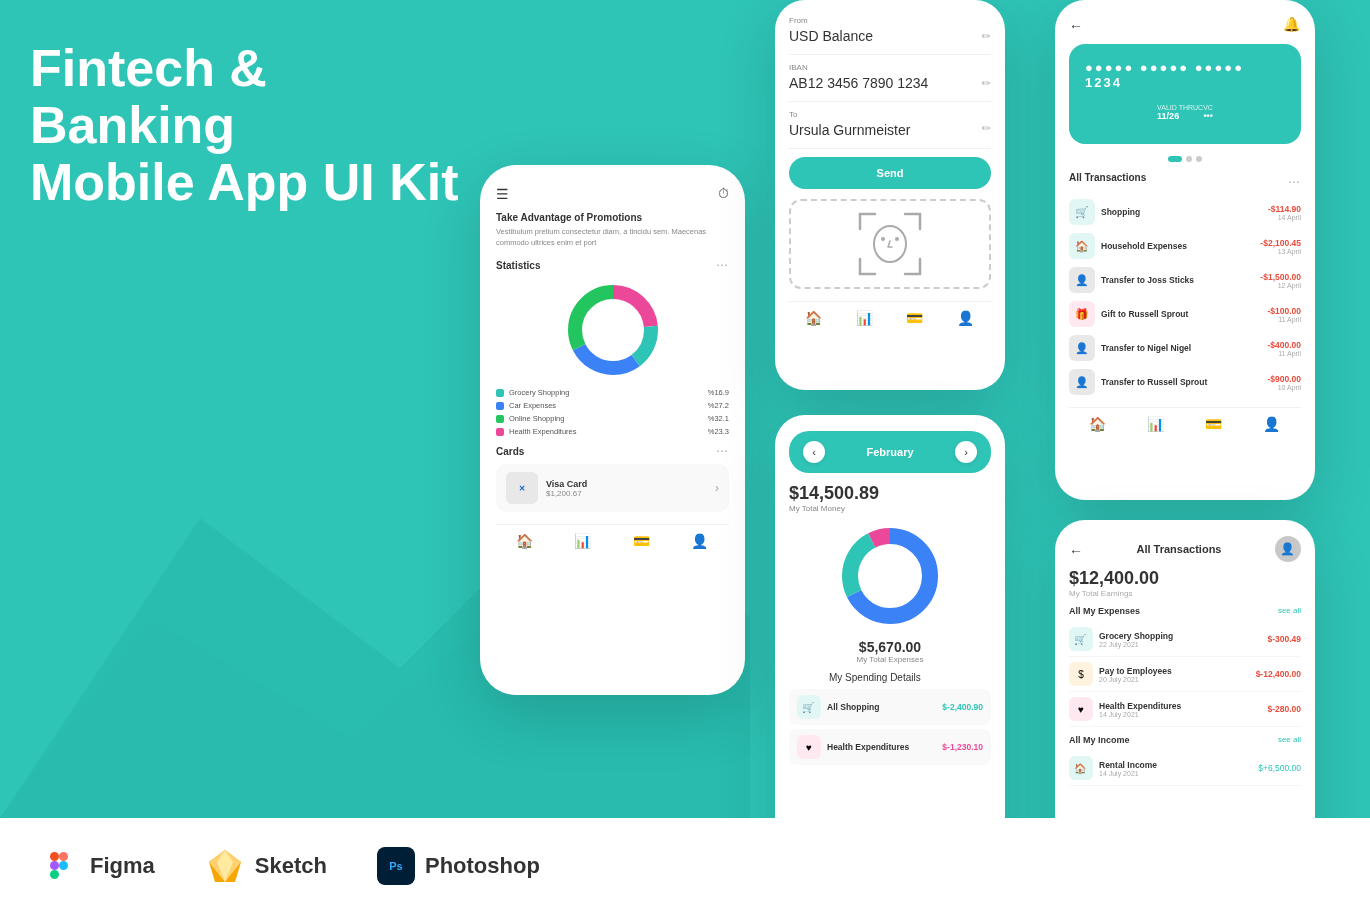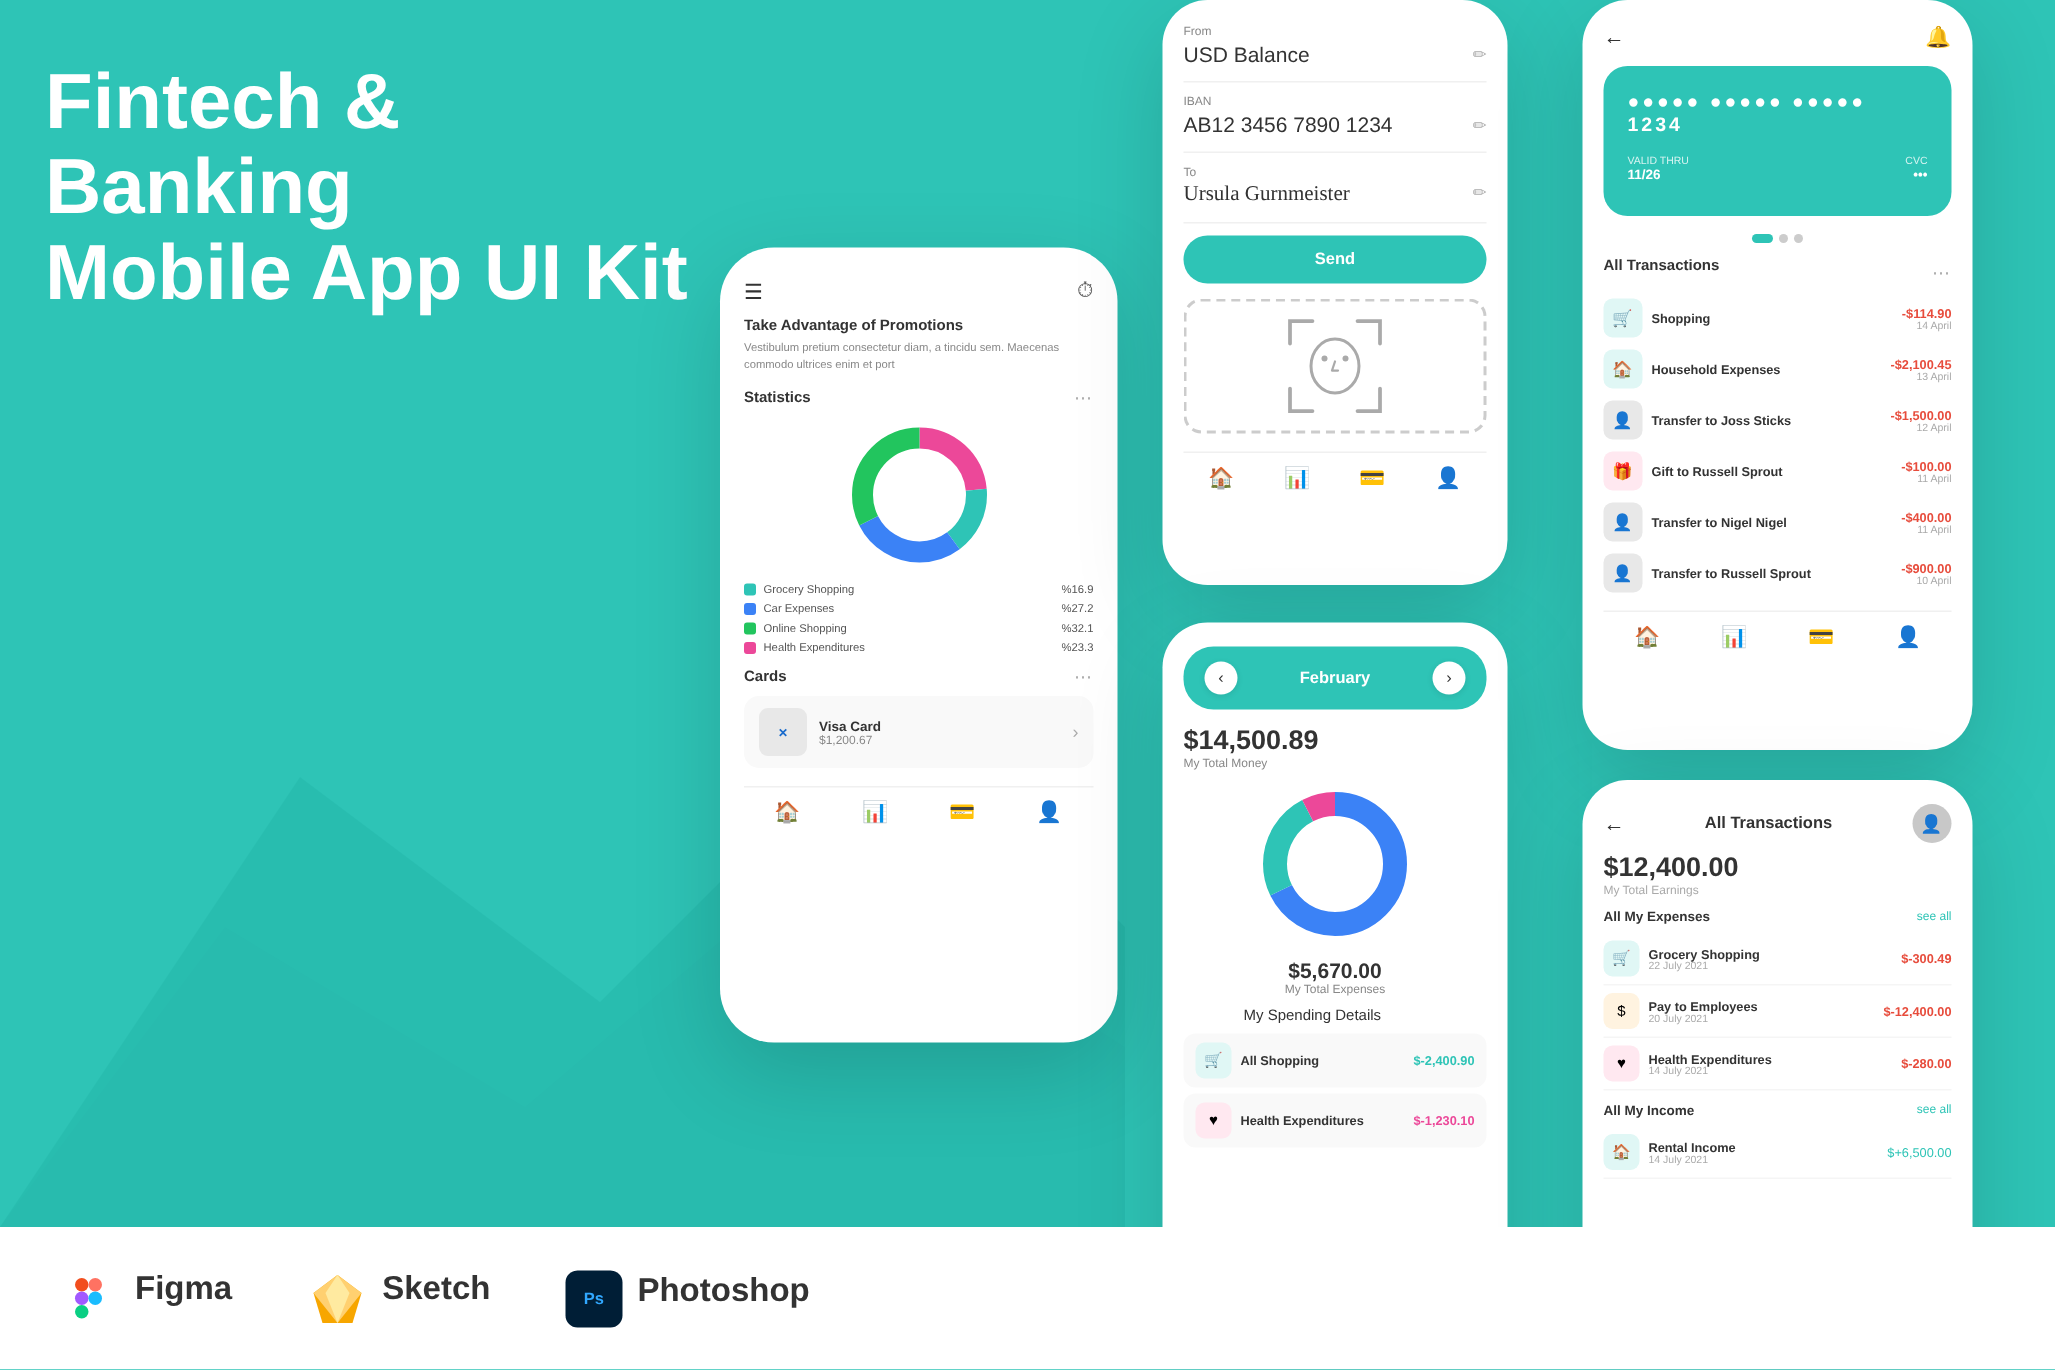--- a/index.html
+++ b/index.html
@@ -115,21 +115,21 @@
       right: 0;
       height: 95px;
       background: white;
       display: flex;
       align-items: center;
       padding: 0 40px;
       gap: 50px;
     }
     .tool-item {
       display: flex;
-      align-items: flex-start;
+      align-items: center;
       gap: 10px;
     }
     .tool-icon {
       width: 40px;
       height: 40px;
       border-radius: 8px;
       display: flex;
       align-items: center;
       justify-content: center;
       font-size: 22px;
@@ -312,21 +312,21 @@
     .p4-header { display: flex; justify-content: space-between; align-items: center; margin-bottom: 12px; }
     .credit-card {
       background: #2ec4b6;
       border-radius: 16px;
       padding: 16px;
       margin-bottom: 12px;
       height: 100px;
       position: relative;
     }
     .cc-number { font-size: 13px; color: white; font-weight: 600; letter-spacing: 2px; margin-bottom: 14px; }
-    .cc-footer { display: flex; justify-content: space-between; }
+    .cc-footer { display: flex; justify-content: center; }
     .cc-valid-label { font-size: 7px; color: rgba(255,255,255,0.8); }
     .cc-valid-val { font-size: 9px; color: white; font-weight: 600; }
     .cc-cvc-label { font-size: 7px; color: rgba(255,255,255,0.8); text-align: right; }
     .cc-cvc-val { font-size: 9px; color: white; font-weight: 600; }
     .p4-dots { display: flex; gap: 4px; justify-content: center; margin-bottom: 10px; }
     .p4-dot { width: 6px; height: 6px; border-radius: 50%; background: #ccc; }
     .p4-dot.active { background: #2ec4b6; width: 14px; border-radius: 3px; }
     .p4-transactions-title { font-size: 10px; font-weight: 700; color: #333; margin-bottom: 8px; }
     .p4-tx-item {
       display: flex;
@@ -500,21 +500,21 @@
   <div class="p2-field">
     <div class="p2-label">IBAN</div>
     <div style="display:flex;justify-content:space-between;align-items:center;">
       <div class="p2-value">AB12 3456 7890 1234</div>
       <span class="edit-icon">✏</span>
     </div>
   </div>
   <hr class="p2-divider">
   <div class="p2-field">
     <div class="p2-label">To</div>
-    <div style="display:flex;justify-content:space-between;font-family:Liberation Serif, serif;">
+    <div style="display:flex;justify-content:space-between;">
       <div class="p2-value">Ursula Gurnmeister</div>
       <span class="edit-icon">✏</span>
     </div>
   </div>
   <hr class="p2-divider">
   <button class="p2-send-btn">Send</button>
   
   <div class="p2-face-scan">
     <svg width="70" height="70" viewBox="0 0 70 70">
 

